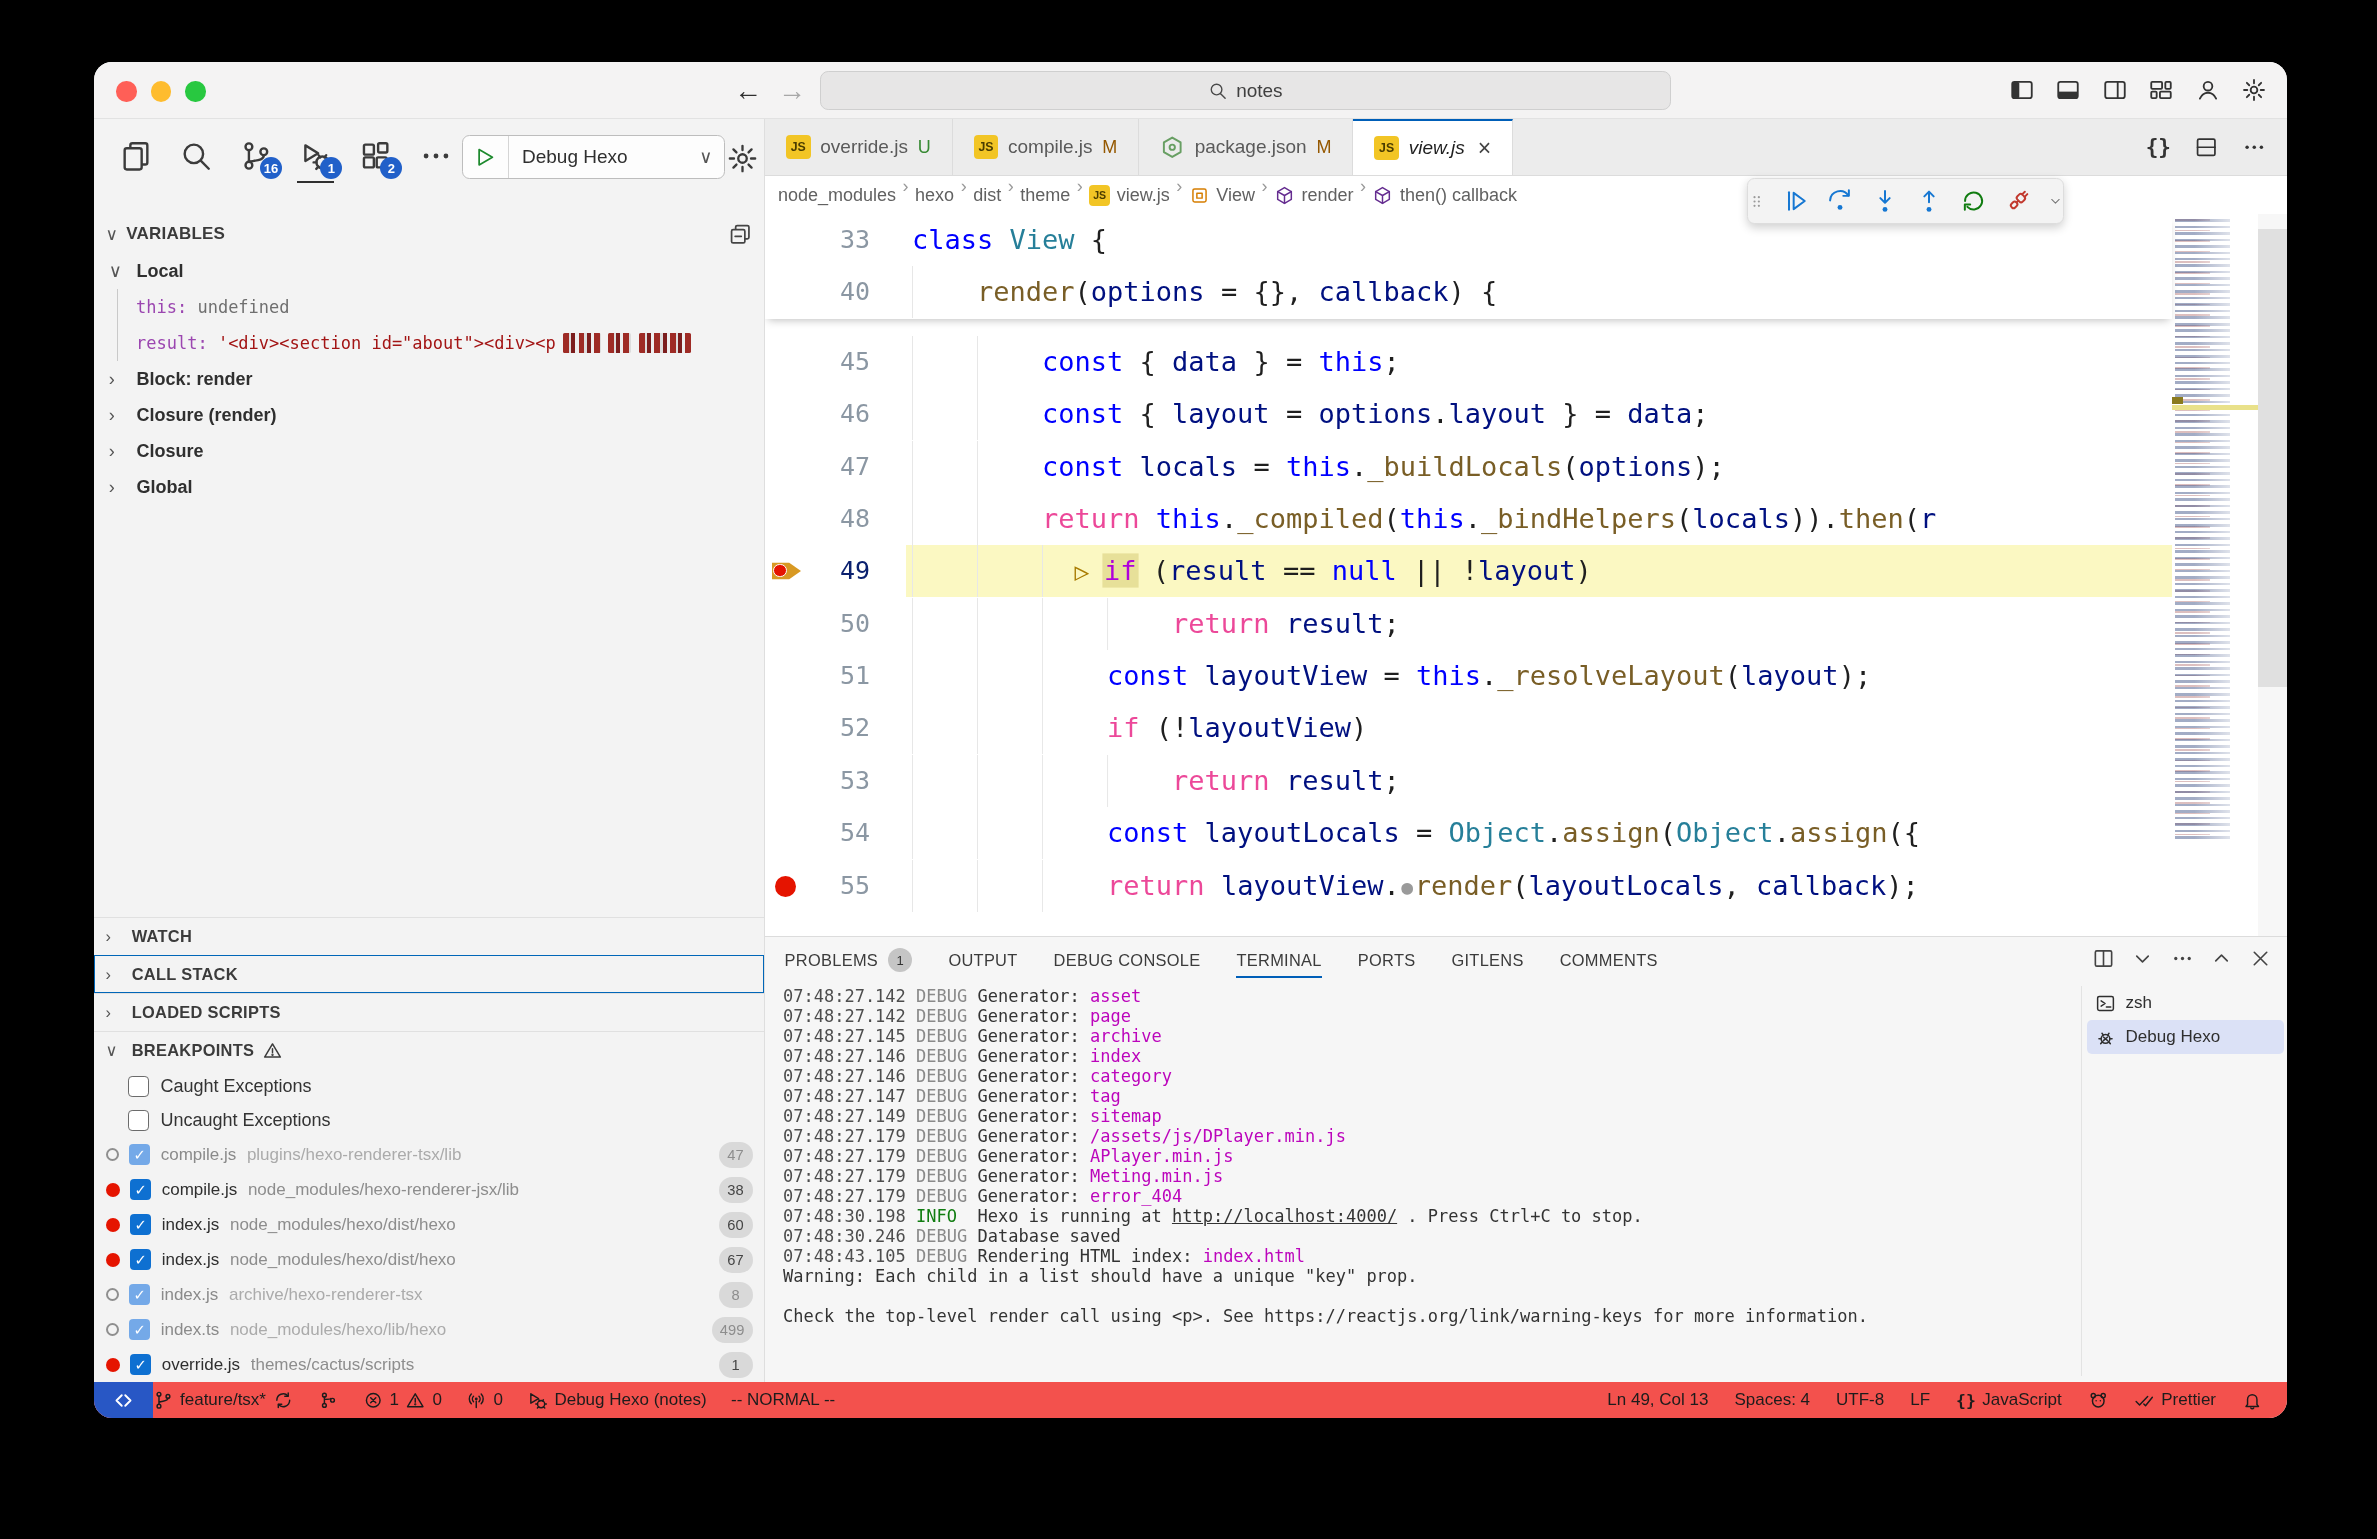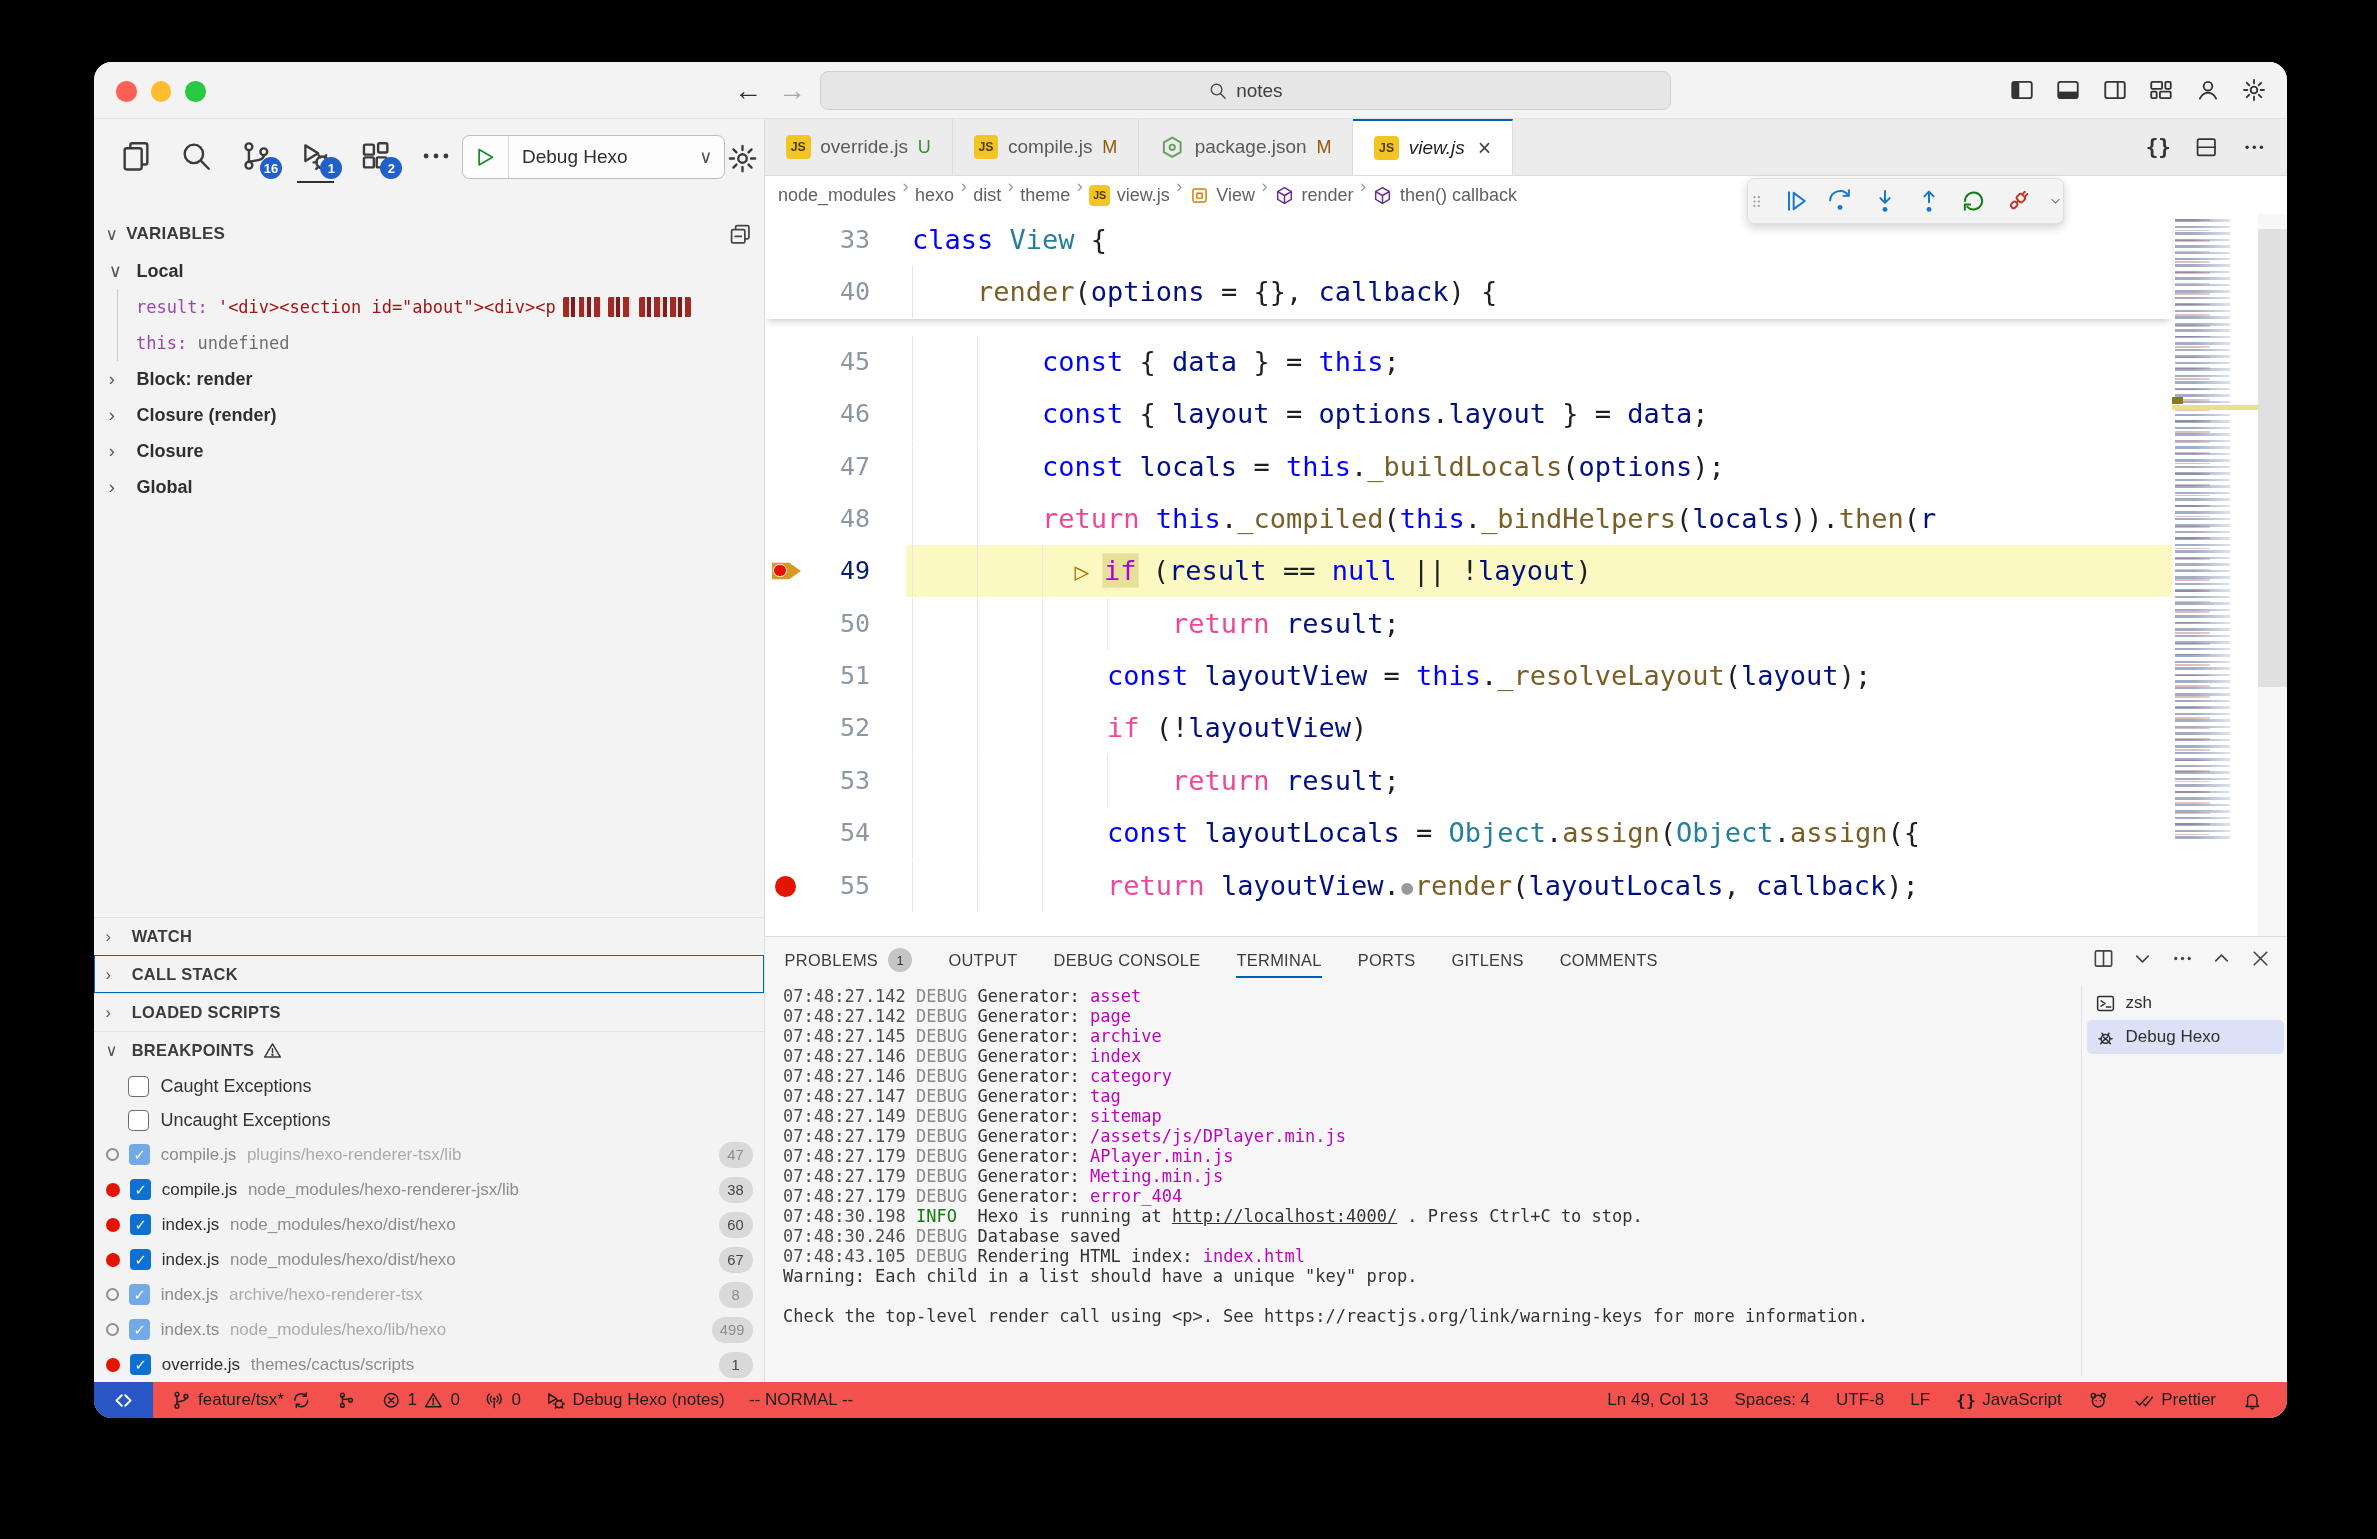--- a/index.html
+++ b/index.html
@@ -146,21 +146,21 @@
   .c-t{color:#4d4d4d}.c-d{color:#8a8a8a}.c-i{color:#107c10}.c-x{color:#333}.c-m{color:#bc05bc}.c-u{color:#333;text-decoration:underline}
   .term-list{position:absolute;right:3.3px;top:49px;width:203px;bottom:6.5px;border-left:0.8px solid #e3e3e3;padding-left:4.9px}
   .tl-row{height:34px;display:flex;align-items:center;gap:9.8px;font-size:17px;color:#2f2f2f;padding:0 8.2px;border-radius:4.9px}
   .tl-row.selected{background:#dbe1f6}
   .tl-row .ico{width:21px;height:21px}
 
   
   .statusbar{position:absolute;left:0;right:0;bottom:0;height:36px;background:#f3514d;display:flex;align-items:center;color:#1c1c1c;font-size:17px}
   .remote{width:59px;height:100%;background:#2857c5;color:#fff;display:flex;align-items:center;justify-content:center;flex:0 0 auto}
   .remote .ico{width:21px;height:21px}
-  .sb-left{display:flex;align-items:flex-end;gap:24.5px;padding-left:18px}
+  .sb-left{display:flex;align-items:flex-end;gap:24.5px;}
   .sb-right{margin-left:auto;display:flex;align-items:center;gap:26px;padding-right:24.5px}
   .sb-item{display:flex;align-items:center;gap:6.5px;white-space:nowrap}
   .sb-item .ico{width:20.5px;height:20.5px}
   .sb-braces{font-family:"DejaVu Sans Mono",monospace;font-weight:700;font-size:16.4px}
 </style>
 </head>
 <body>
 
 <div class="window">
 
@@ -277,22 +277,22 @@
               <path d="M7 14h6"></path>
             </svg>
           </span>
       </div>
       <div class="vars-list" id="vars-list">
           <div class="scope-row">
             <span class="chev">∨</span>
             <span>Local</span>
           </div>
           <div class="var-children">
+            <div class="var-row"><span class="vname">this: </span><span class="vmut">undefined</span></div>
             <div class="var-row"><span class="vname">result: </span><span class="vstr">'&lt;div&gt;&lt;section id="about"&gt;&lt;div&gt;&lt;p</span><span class="redact" style="width: 38px;"></span><span class="redact" style="width: 23px;"></span><span class="redact" style="width: 52px;"></span></div>
-            <div class="var-row"><span class="vname">this: </span><span class="vmut">undefined</span></div>
           </div>
           <div class="scope-row">
             <span class="chev">›</span>
             <span>Block: render</span>
           </div>
           <div class="scope-row">
             <span class="chev">›</span>
             <span>Closure (render)</span>
           </div>
           <div class="scope-row">

